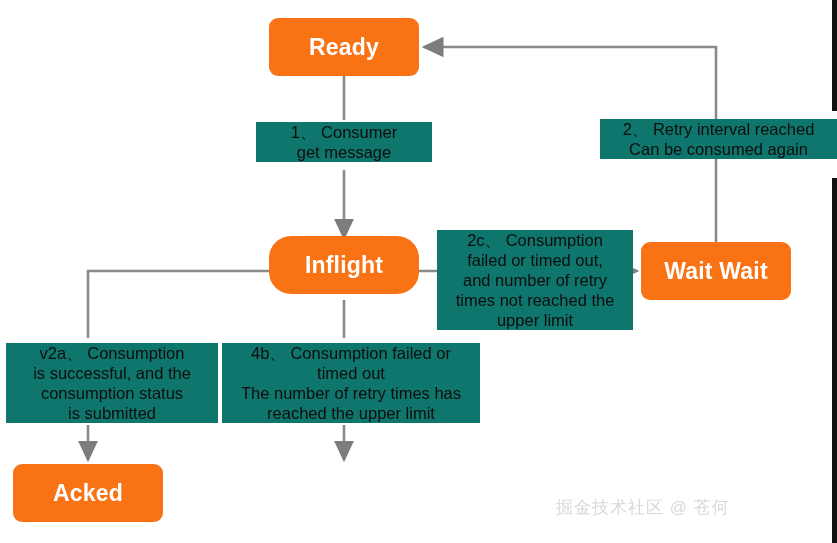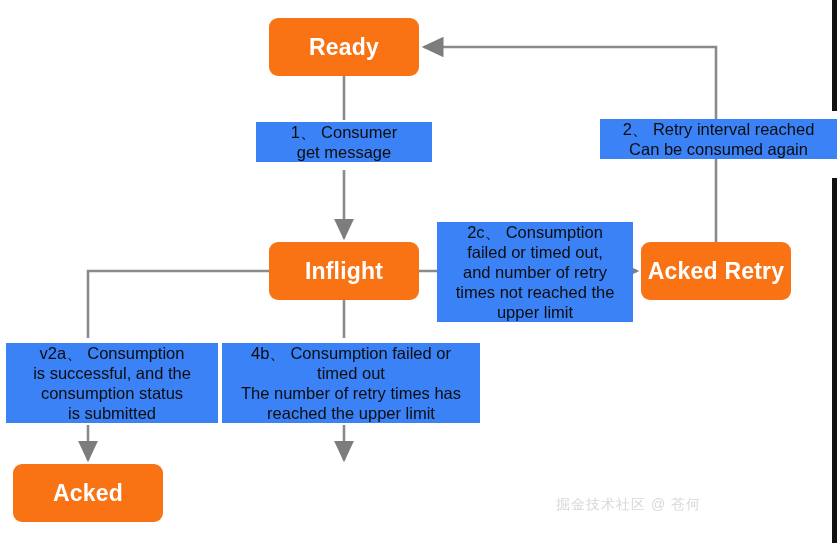--- a/index.html
+++ b/index.html
@@ -37,41 +37,41 @@
     font-weight: 600;
     letter-spacing: 0.2px;
     box-sizing: border-box;
   }
   .edge-label {
     position: absolute;
     color: #0d0d0d;
     font-size: 16.5px;
     line-height: 20px;
     text-align: center;
-    background: #3b82f6;
+    background: #0f766e;
     white-space: pre-line;
     box-sizing: border-box;
   }
   #node-ready      { left: 269px; top: 18px;  width: 150px; height: 58px; }
-  #node-inflight   { left: 269px; top: 242px; width: 150px; height: 58px; }
+  #node-inflight   { left: 269px; top: 236px; width: 150px; height: 58px; border-radius: 22px; }
   #node-waitretry  { left: 641px; top: 242px; width: 150px; height: 58px; }
   #node-acked      { left: 13px;  top: 464px; width: 150px; height: 58px; }
   #node-dlq        { left: 269px; top: 464px; width: 150px; height: 58px; }
 
   #label-1  { left: 256px; top: 122px; width: 176px; }
   #label-3  { left: 600px; top: 119px; width: 237px; }
-  #label-2c { left: 437px; top: 222px; width: 196px; }
+  #label-2c { left: 437px; top: 230px; width: 196px; }
   #label-2a { left: 6px;   top: 343px; width: 212px; }
   #label-2b { left: 222px; top: 343px; width: 258px; }
 
   .watermark {
     position: absolute;
     left: 556px;
     top: 496px;
-    font-size: 14px;
+    font-size: 17px;
     color: #d8d8d8;
     letter-spacing: 1px;
     user-select: none;
   }
   .edge-bar {
     position: absolute;
     background: #121212;
     width: 5px;
     right: 0;
   }
@@ -101,21 +101,21 @@
       <path d="M269,271 L88,271 L88,338"></path>
       <line x1="88" y1="425" x2="88" y2="460" marker-end="url(#arrow)"></line>
 
       <line x1="344" y1="300" x2="344" y2="338"></line>
       <line x1="344" y1="425" x2="344" y2="460" marker-end="url(#arrow)"></line>
     </g>
   </svg>
 
   <div class="node" id="node-ready">Ready</div>
   <div class="node" id="node-inflight">Inflight</div>
-  <div class="node" id="node-waitretry">Acked Retry</div>
+  <div class="node" id="node-waitretry">Wait Wait</div>
   <div class="node" id="node-acked">Acked</div>
 
   <div class="edge-label" id="label-1">1、 Consumer
 get message</div>
   <div class="edge-label" id="label-2a">v2a、 Consumption
 is successful, and the
 consumption status
 is submitted</div>
   <div class="edge-label" id="label-2b">4b、 Consumption failed or
 timed out

